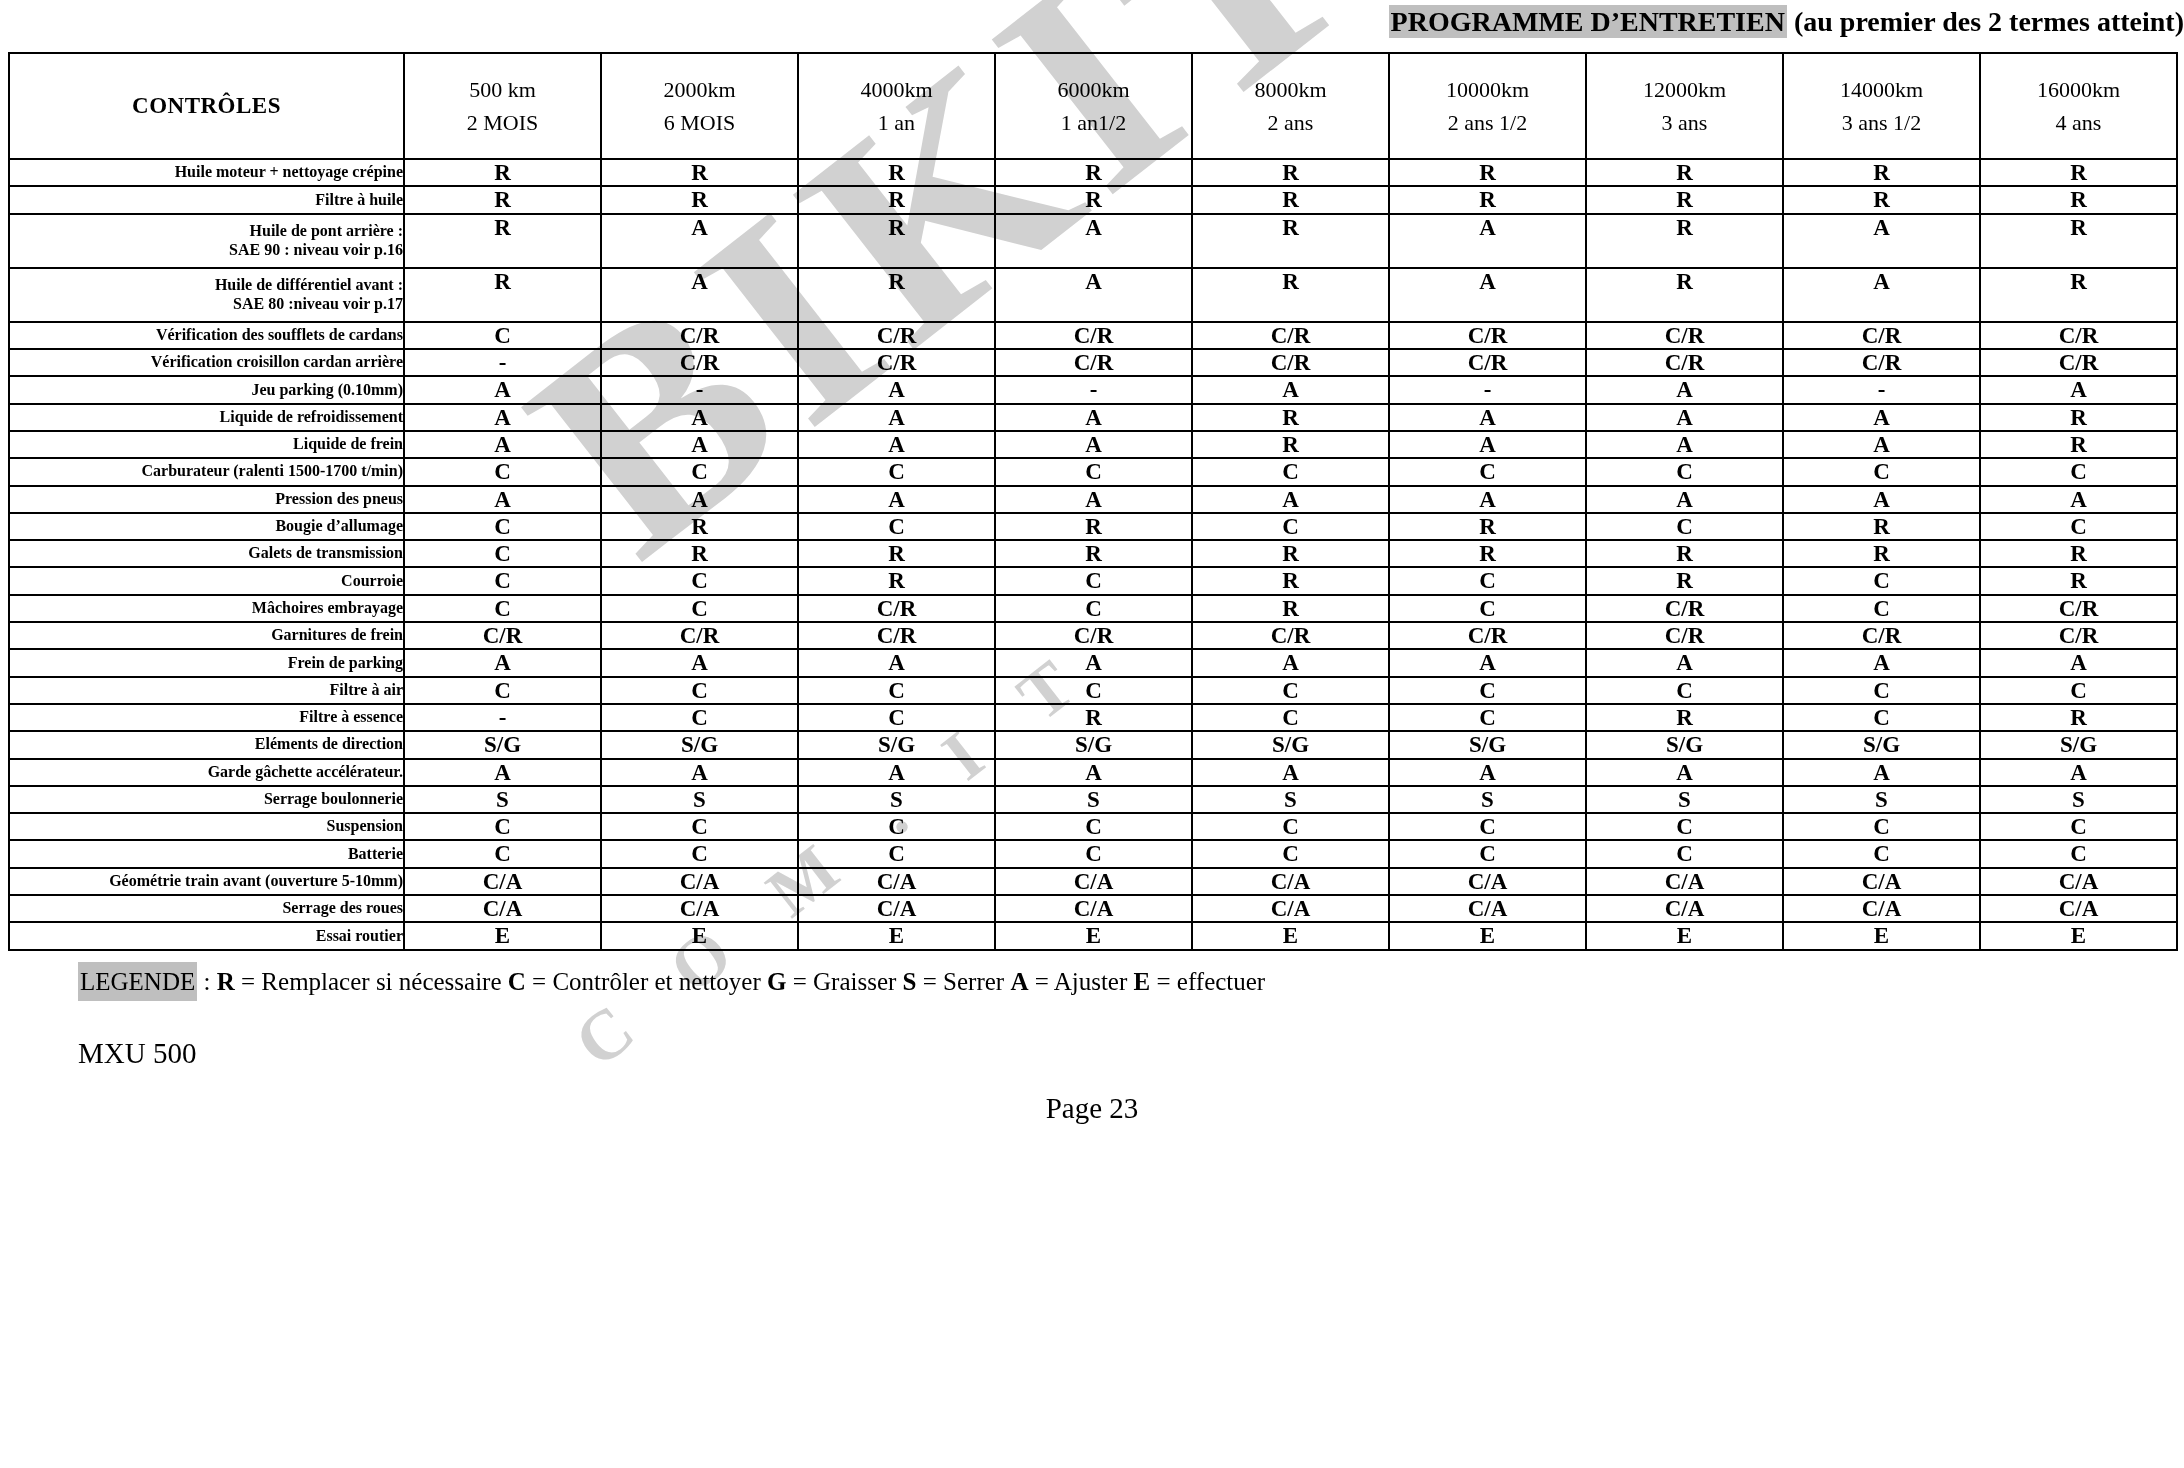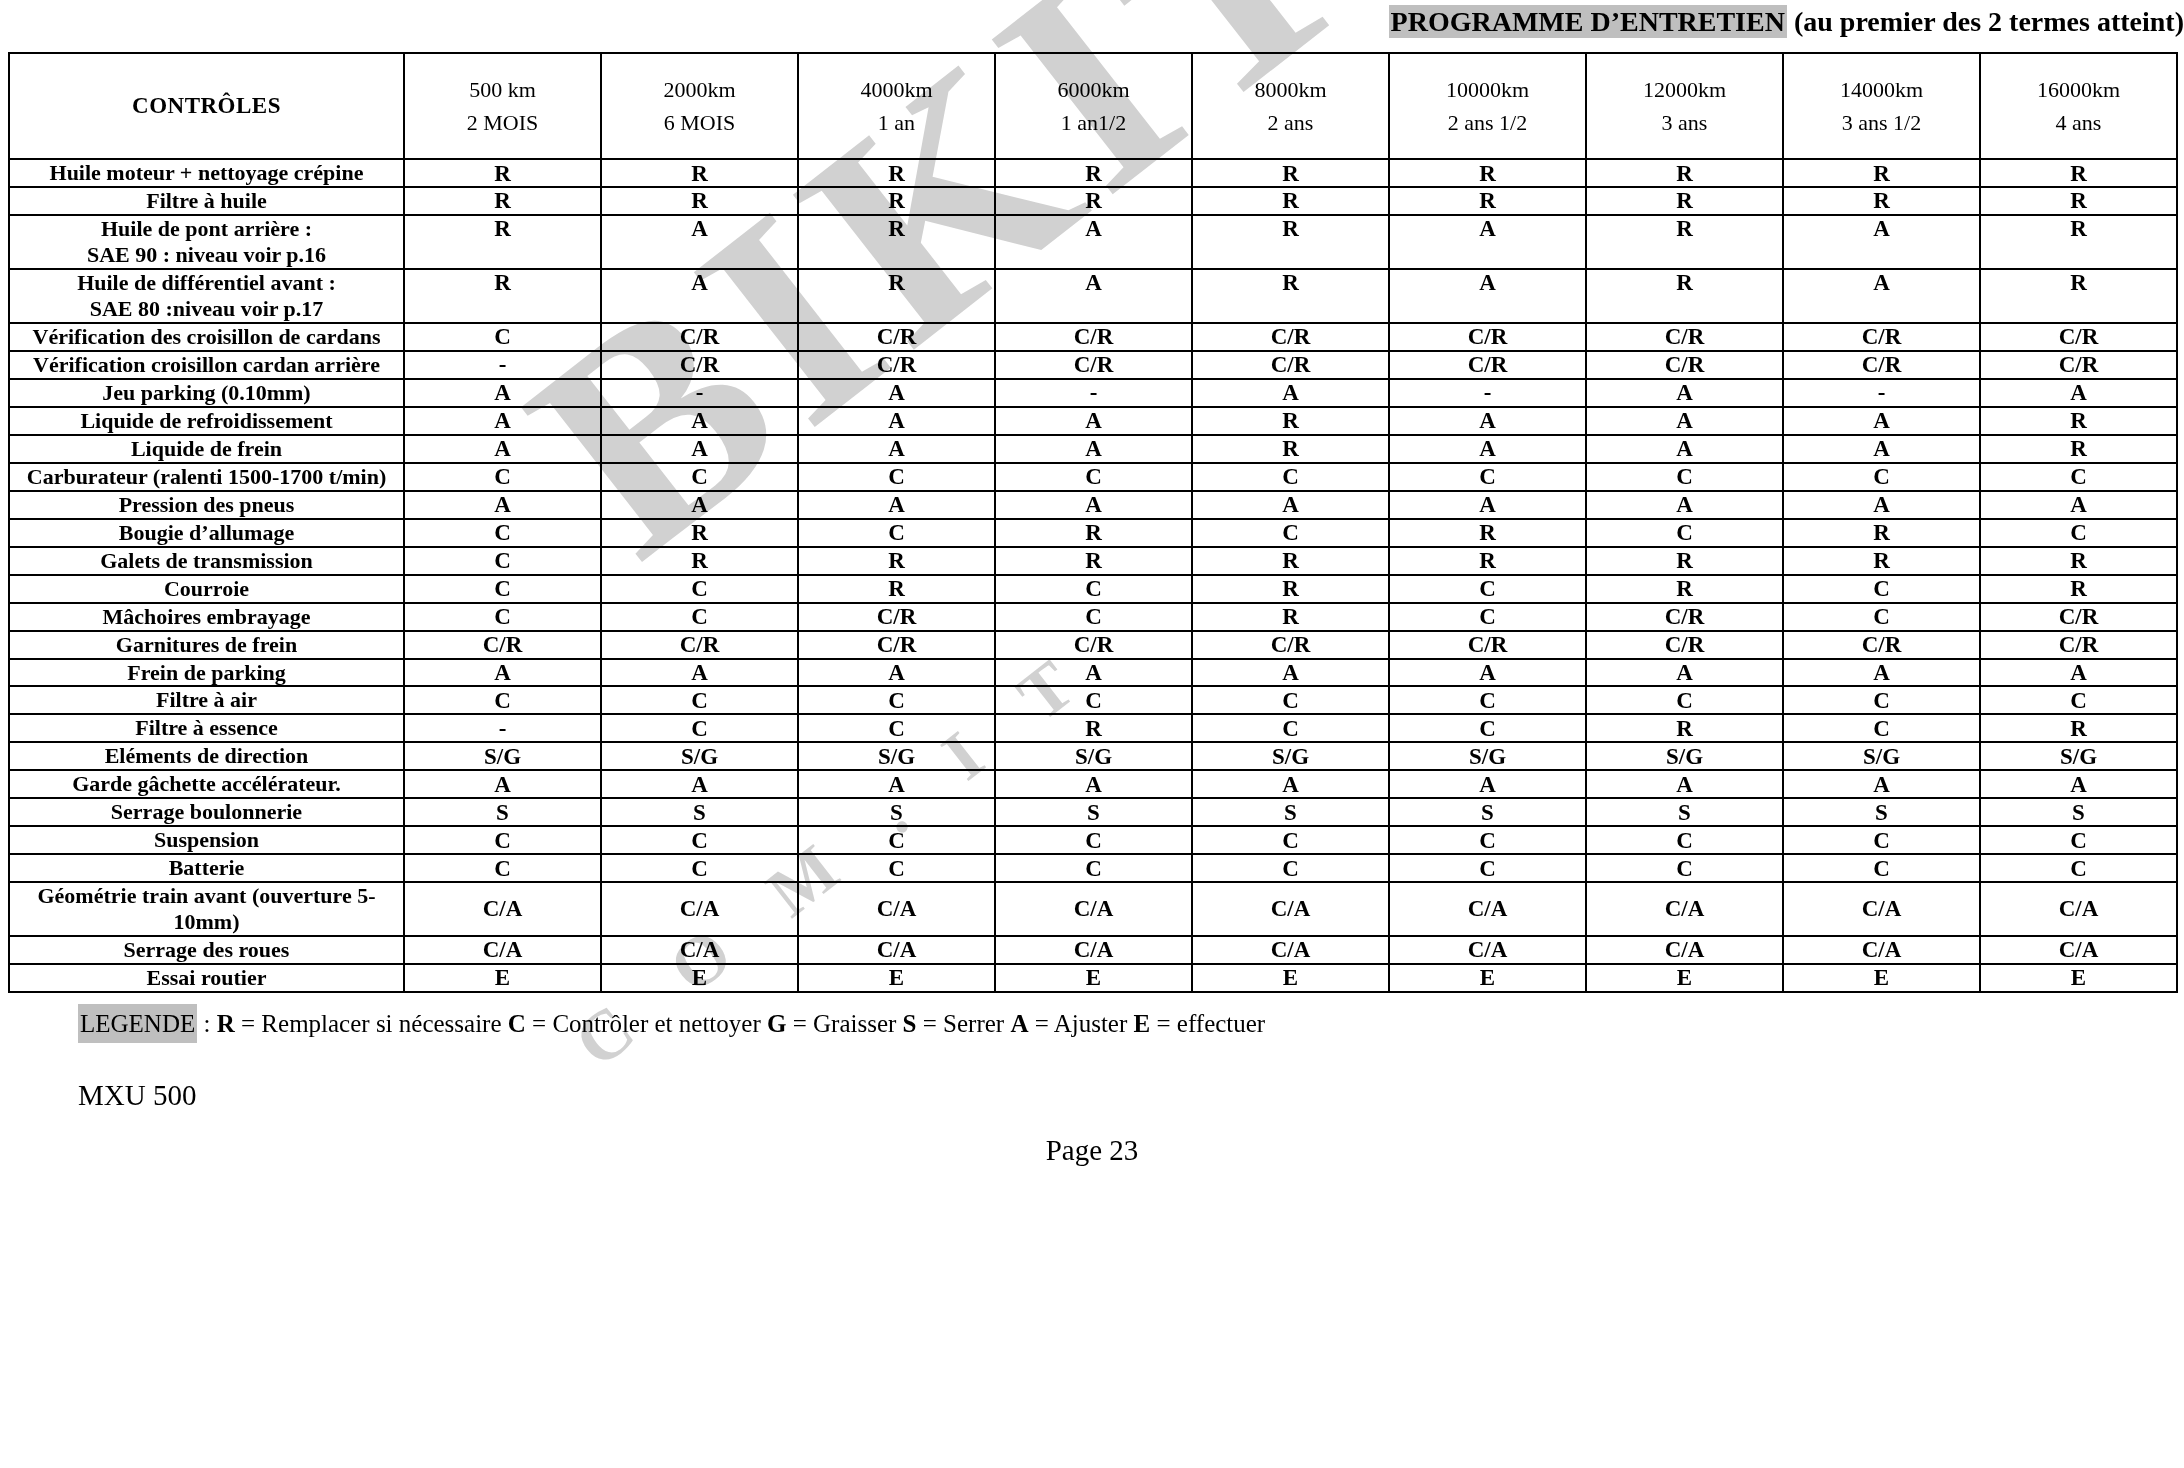--- a/index.html
+++ b/index.html
@@ -103,23 +103,23 @@
     font-size: 22px;
     font-weight: normal;
     text-align: center;
     vertical-align: middle;
     line-height: 1.5;
     padding: 0 2px;
   }
   th.period .l2 { display: block; }
 
   td.label {
-    font-size: 22px;
+    font-size: 16px;
     font-weight: bold;
-    text-align: center;
+    text-align: right;
     padding: 2px 4px 3px 10px;
     line-height: 1.18;
     height: 24px;
   }
   td.val {
     font-size: 23px;
     font-weight: bold;
     text-align: center;
     vertical-align: top;
     padding-top: 2px;
@@ -240,21 +240,21 @@
           <td class="val">R</td>
           <td class="val">A</td>
           <td class="val">R</td>
           <td class="val">A</td>
           <td class="val">R</td>
           <td class="val">A</td>
           <td class="val">R</td>
         </tr>
         <tr>
           <td class="label">
-            <div>Vérification des croisillon de cardans</div>
+            <div>Vérification des soufflets de cardans</div>
           </td>
           <td class="val">C</td>
           <td class="val">C/R</td>
           <td class="val">C/R</td>
           <td class="val">C/R</td>
           <td class="val">C/R</td>
           <td class="val">C/R</td>
           <td class="val">C/R</td>
           <td class="val">C/R</td>
           <td class="val">C/R</td>

